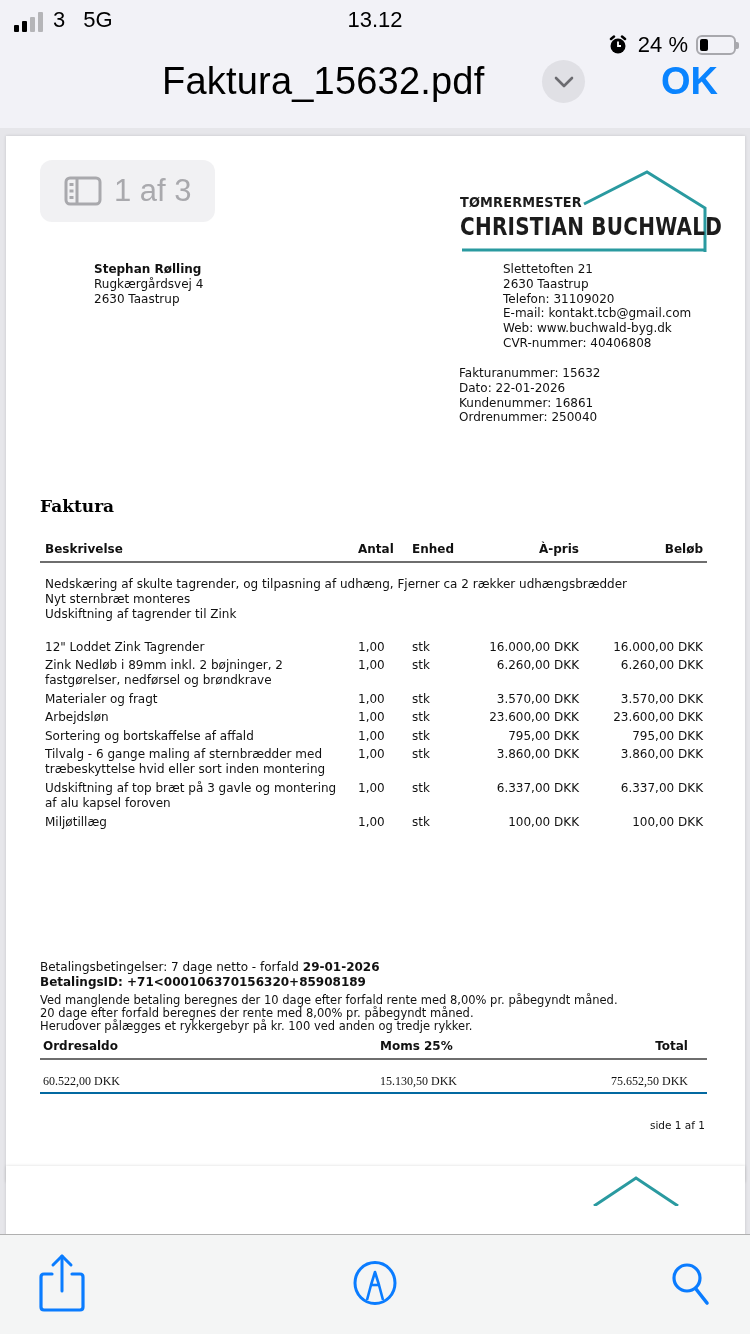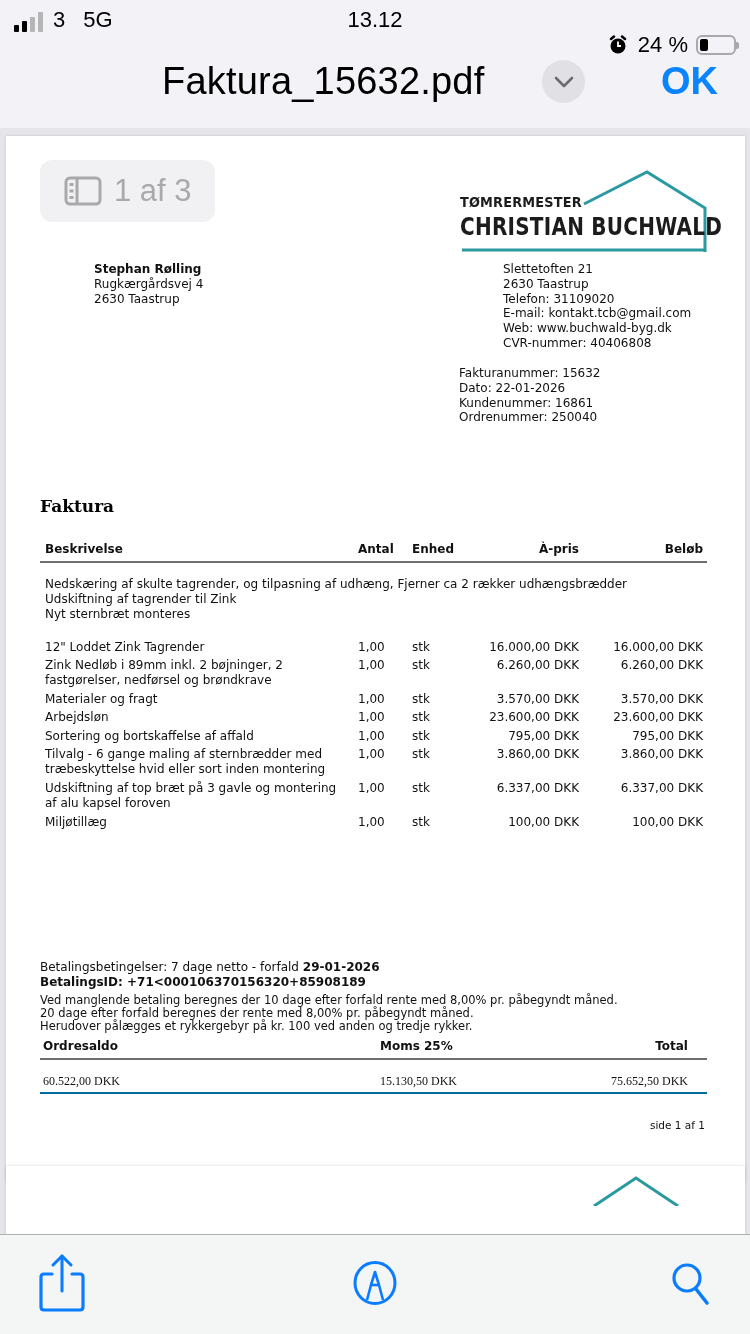--- a/index.html
+++ b/index.html
@@ -175,22 +175,22 @@
     <div class="items-table docfont">
       <div class="th-row">
         <span class="col-desc">Beskrivelse</span>
         <span class="col-antal">Antal</span>
         <span class="col-enhed">Enhed</span>
         <span class="col-pris">À-pris</span>
         <span class="col-belob">Beløb</span>
       </div>
       <div class="intro">
         <div>Nedskæring af skulte tagrender, og tilpasning af udhæng, Fjerner ca 2 rækker udhængsbrædder</div>
+        <div>Nyt sternbræt monteres</div>
         <div>Udskiftning af tagrender til Zink</div>
-        <div>Nyt sternbræt monteres</div>
       </div>
       <div class="lines" id="lines">
 
       <div class="tr" style="height: 18px;">
             <span class="col-desc">12" Loddet Zink Tagrender</span>
             <span class="col-antal">1,00</span>
             <span class="col-enhed">stk</span>
             <span class="col-pris">16.000,00 DKK</span>
             <span class="col-belob">16.000,00 DKK</span>
           </div>

